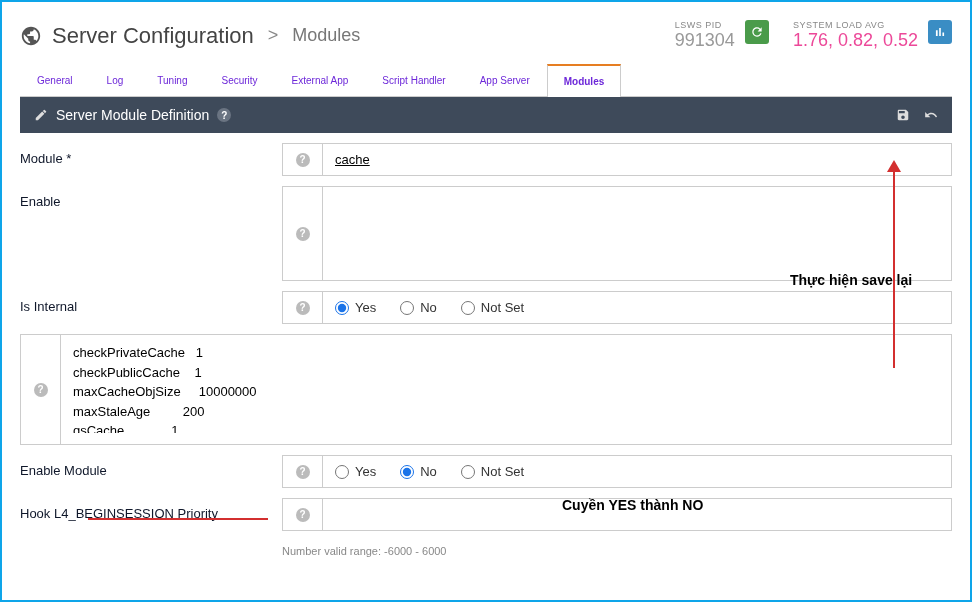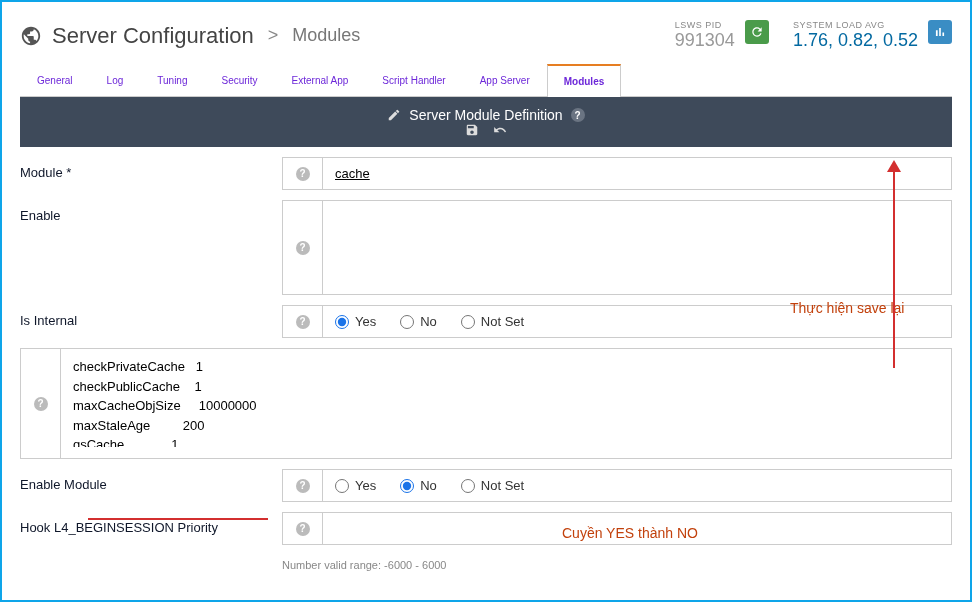--- a/index.html
+++ b/index.html
@@ -12,32 +12,32 @@
 .globe-icon { width: 22px; height: 22px; fill: #555; }
 .page-title { font-size: 22px; font-weight: 300; color: #444; }
 .breadcrumb-sep { color: #888; font-size: 18px; margin: 0 4px; }
 .breadcrumb-current { font-size: 18px; font-weight: 300; color: #777; }
 
 .header-right { display: flex; align-items: center; gap: 24px; }
 .stat-block { display: flex; align-items: flex-start; gap: 10px; }
 .stat-text { text-align: left; }
 .stat-label { font-size: 9px; color: #888; letter-spacing: 0.5px; }
 .stat-value { font-size: 18px; color: #999; font-weight: 300; }
-.stat-value.dark { color: #0369a1; }
+.stat-value.dark { color: #ec4899; }
 .icon-btn { width: 24px; height: 24px; border-radius: 3px; display: flex; align-items: center; justify-content: center; cursor: pointer; }
 .icon-btn.green { background: #4a9b4a; }
 .icon-btn.blue { background: #3a8dc4; }
 .icon-btn svg { width: 14px; height: 14px; fill: #fff; }
 
 .tabs { display: flex; border-bottom: 1px solid #ccc; margin: 0 8px; }
 .tab { padding: 10px 16px; cursor: pointer; font-size: 10px; color: #6d28d9; border: 1px solid transparent; border-bottom: none; position: relative; top: 1px; }
 .tab.active { border-color: #ccc; background: #fff; border-top: 2px solid #e67e22; font-weight: bold; }
 
 .panel { margin: 0 8px; }
-.panel-header { background: #3e4a5a; color: #fff; padding: 10px 14px; display: flex; align-items: center; justify-content: space-between; flex-direction: column; }
+.panel-header { background: #3e4a5a; color: #fff; padding: 10px 14px; display: flex; align-items: center; justify-content: space-between; }
 .panel-header-left { display: flex; align-items: center; gap: 8px; }
 .panel-title { font-size: 14px; }
 .panel-header-right { display: flex; align-items: center; gap: 14px; }
 .panel-icon { width: 14px; height: 14px; fill: #ddd; cursor: pointer; }
 .help-icon { width: 14px; height: 14px; border-radius: 50%; background: #6a7482; color: #fff; display: inline-flex; align-items: center; justify-content: center; font-size: 10px; font-weight: bold; }
 
 .form-body { padding: 10px 0; }
 .form-row { display: flex; align-items: flex-start; margin-bottom: 10px; }
 .form-label { width: 262px; text-align: left; padding: 8px 16px 0 0; font-size: 13px; color: #0f172a; }
 .form-control-wrap { flex: 1; display: flex; border: 1px solid #ccc; }
@@ -45,21 +45,21 @@
 .help-cell .help-icon { background: #bbb; }
 .input-cell { flex: 1; padding: 8px 12px; }
 .text-input { width: 100%; border: none; outline: none; font-size: 13px; font-family: inherit; text-decoration: underline; }
 .textarea { width: 100%; border: none; outline: none; font-size: 13px; font-family: inherit; resize: none; height: 74px; }
 .textarea.params { height: 90px; white-space: pre; line-height: 1.5; }
 .radio-group { display: flex; gap: 24px; align-items: center; }
 .radio-opt { display: flex; align-items: center; gap: 6px; }
 .radio-opt input { width: 14px; height: 14px; accent-color: #1a73e8; }
 .hint { font-size: 11px; color: #888; margin-left: 262px; padding-top: 4px; }
 
-.annotation { position: absolute; color: #c2410c; font-size: 14px; font-weight: 400; pointer-events: none; margin-top: 28px; }
+.annotation { position: absolute; color: #000000; font-size: 14px; font-weight: 700; pointer-events: none; }
 .arrow-line { position: absolute; background: #d32f2f; pointer-events: none; }
 .arrow-head { position: absolute; width: 0; height: 0; pointer-events: none; }
 .underline-red { position: absolute; height: 1.5px; background: #d32f2f; pointer-events: none; }
 </style>
 </head>
 <body>
 
 <div class="container">
 
   <div class="header">

